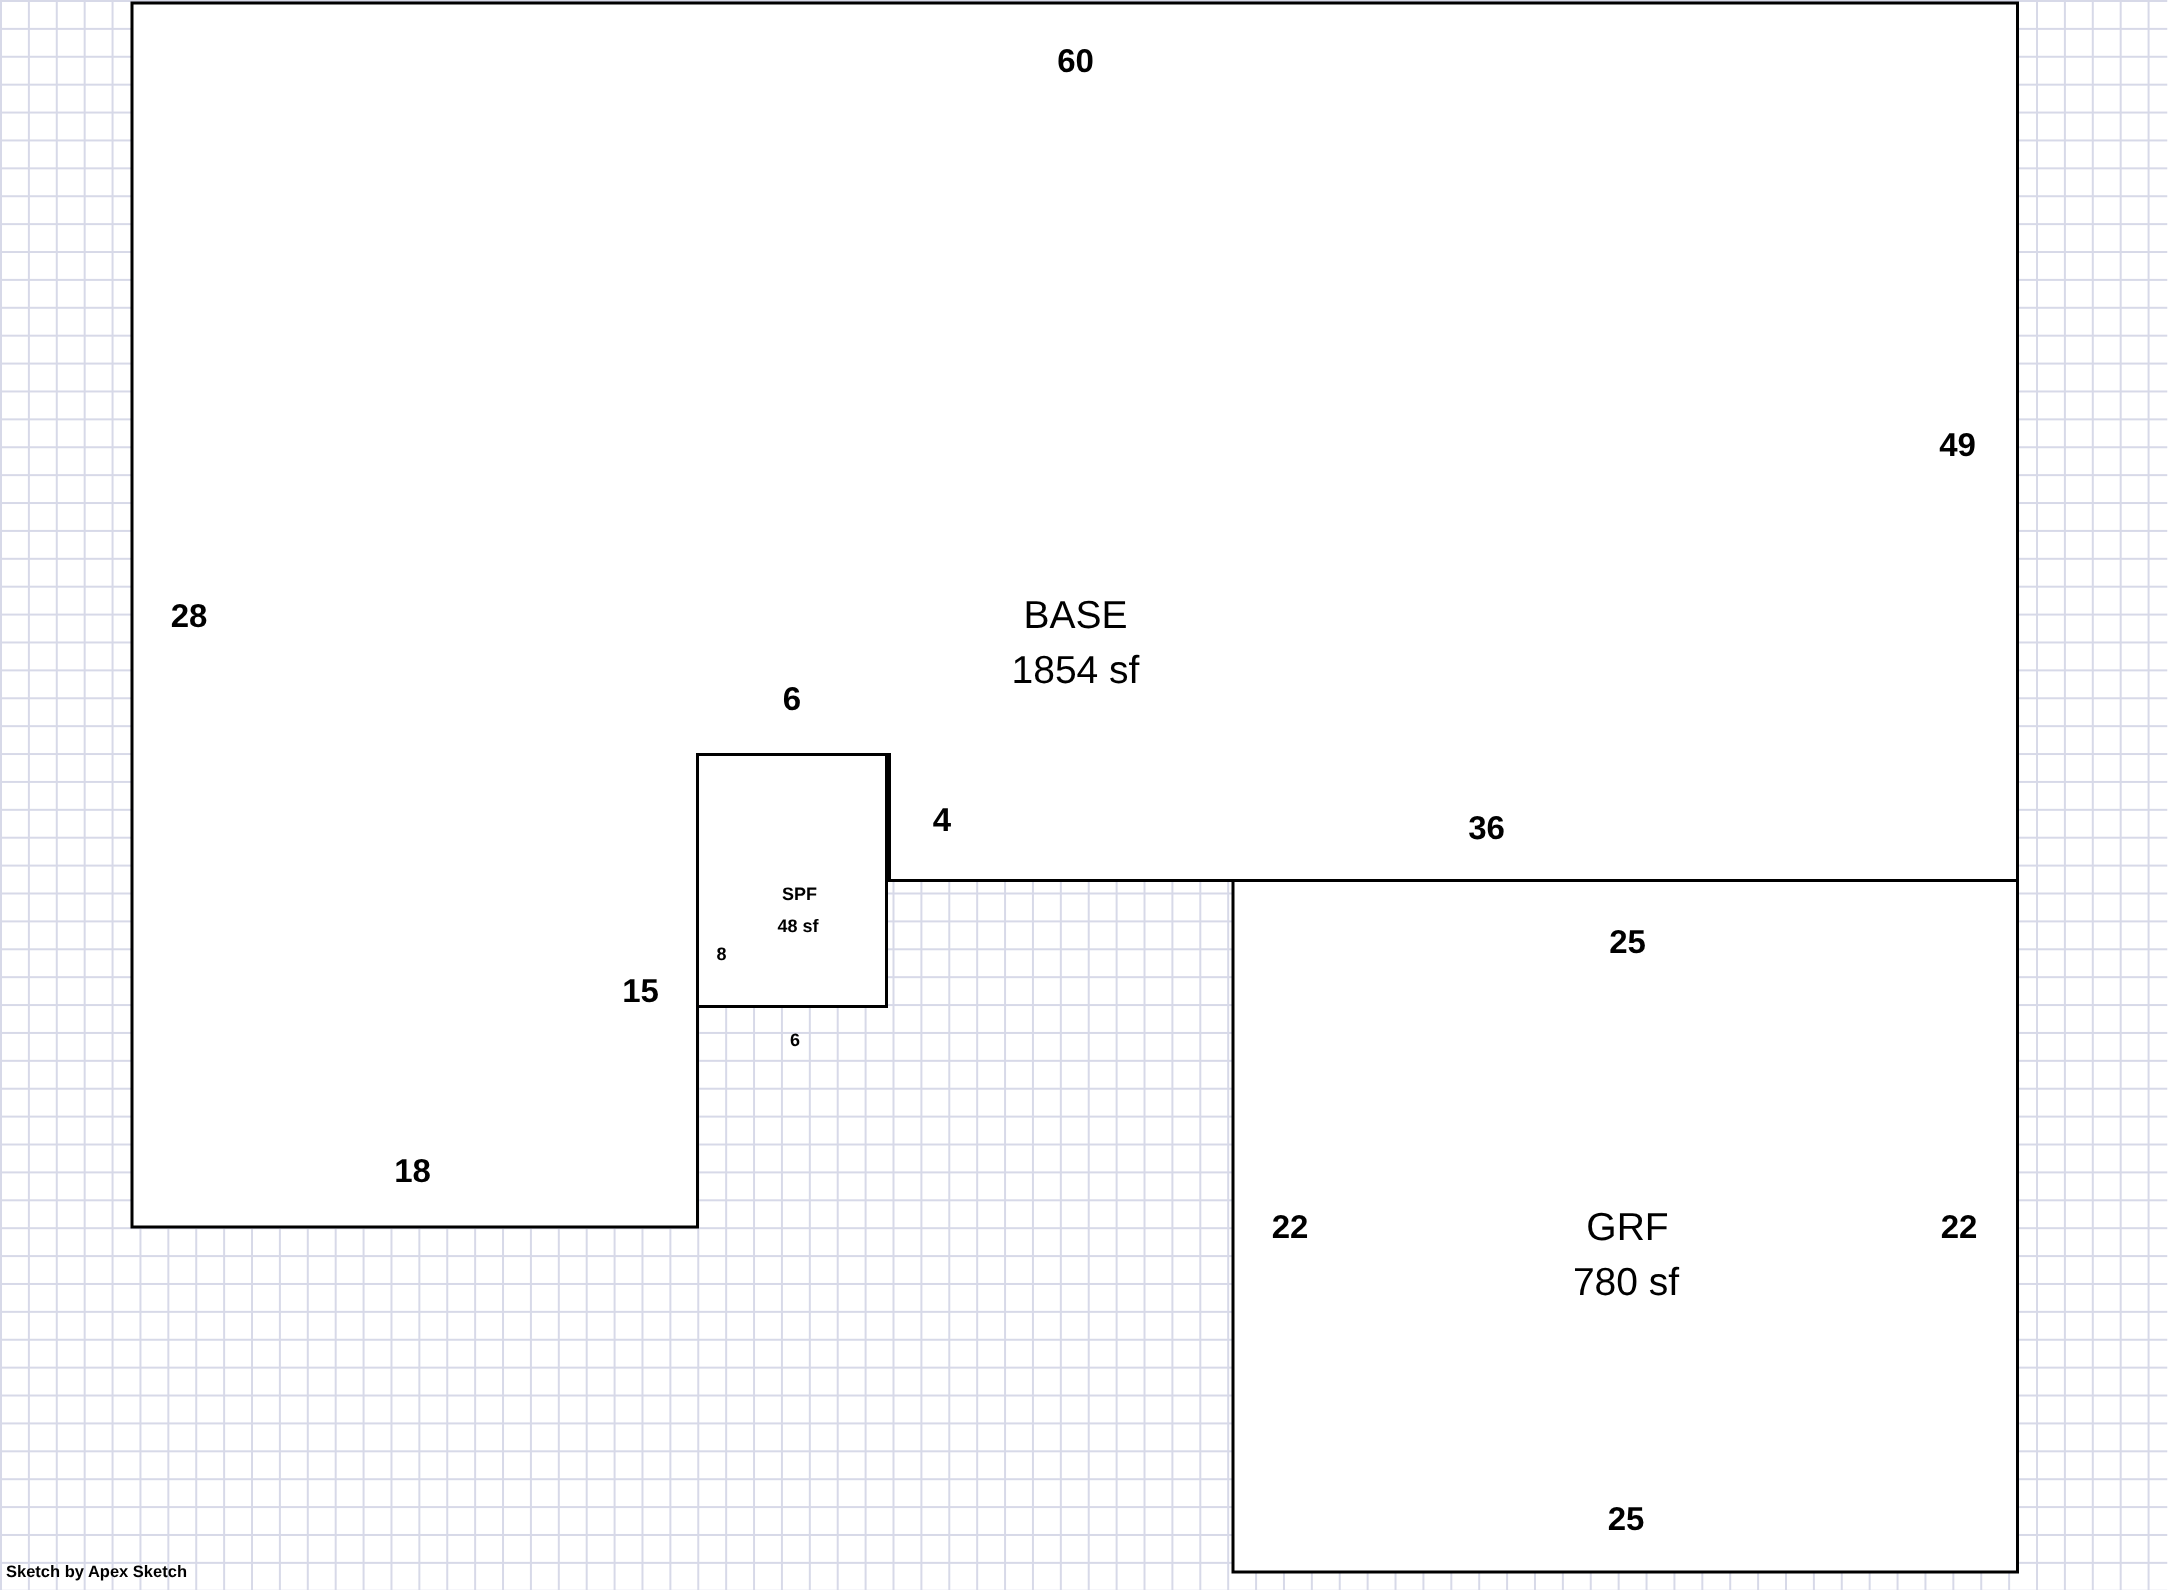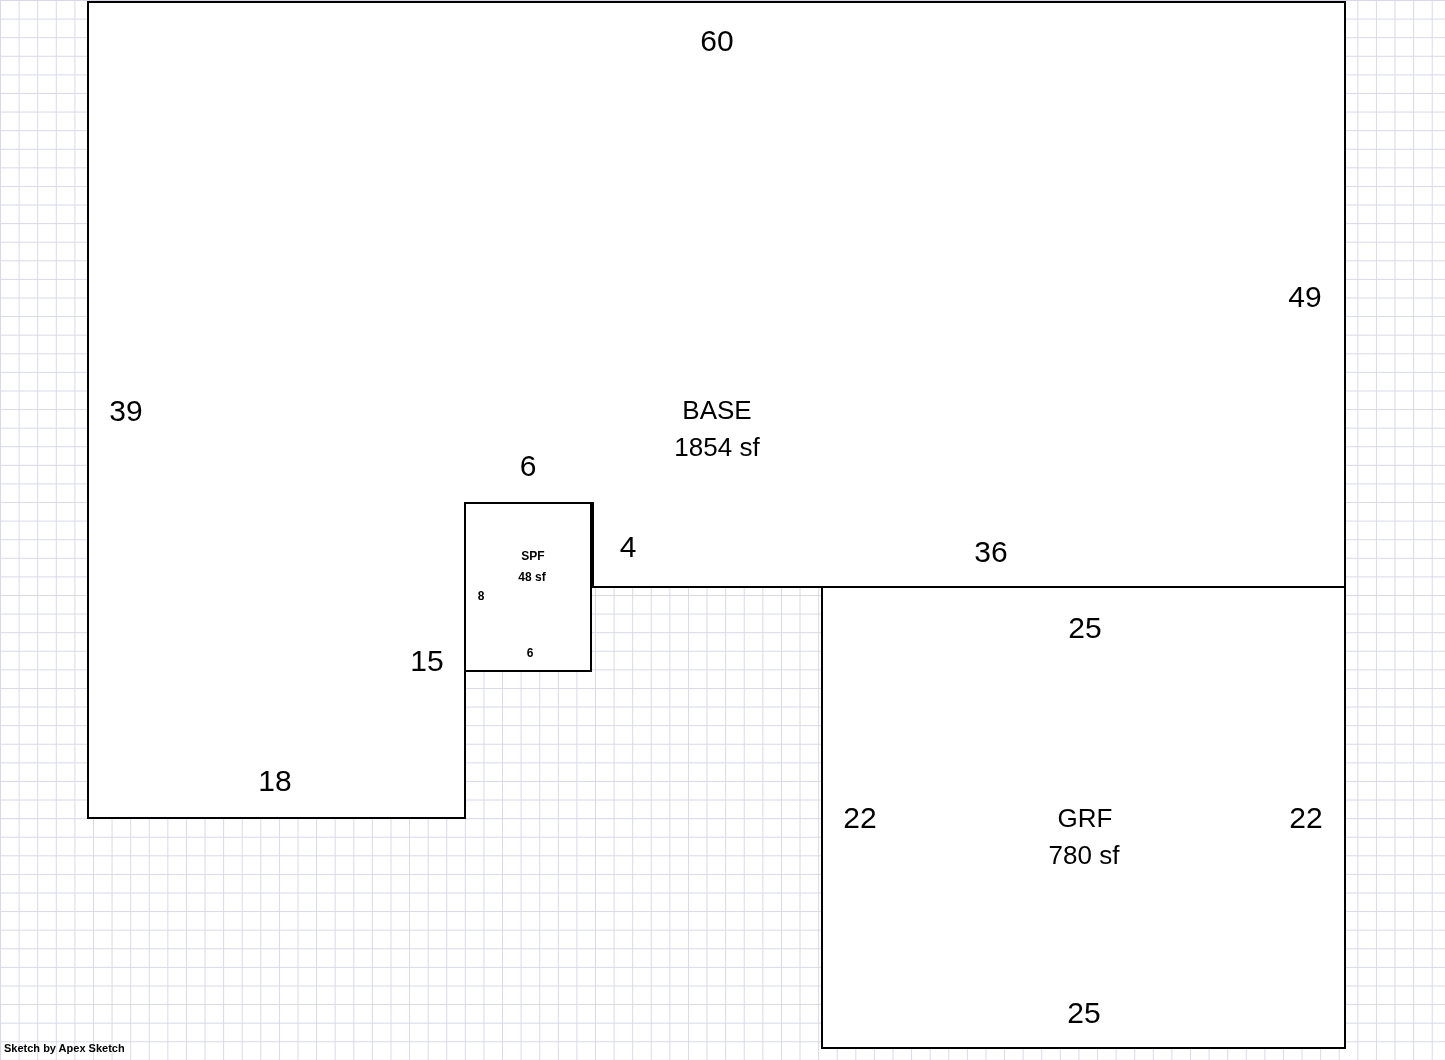--- a/index.html
+++ b/index.html
@@ -32,30 +32,31 @@
     stroke-width: 2px;
   }
   .lbl {
     position: absolute;
     transform: translate(-50%, -50%);
     color: #000000;
     white-space: nowrap;
     user-select: none;
   }
   .dim {
-    font-size: 30px;
-    font-weight: 400;
+    font-size: 22px;
+    font-weight: 700;
   }
   .name {
     font-size: 26px;
     font-weight: 400;
   }
   .small {
     font-size: 12px;
     font-weight: 700;
+    margin-top: 40px;
   }
   .watermark {
     position: absolute;
     left: 4px;
     top: 1042px;
     transform: none;
     font-size: 11px;
     font-weight: 700;
     color: #000000;
   }
@@ -68,21 +69,21 @@
   <svg class="sketch" width="1445" height="1060" viewBox="0 0 1445 1060">
     <polygon class="shape" points="88,2 1345,2 1345,587 593,587 593,503 465,503 465,818 88,818"></polygon>
     <rect class="shape" x="465" y="503" width="126" height="168"></rect>
     <rect class="shape" x="822" y="587" width="523" height="461"></rect>
   </svg>
 
   <div class="lbl dim" style="left:717px; top:41px;">60</div>
 
   <div class="lbl dim" style="left:1305px; top:297px;">49</div>
 
-  <div class="lbl dim" style="left:126px; top:411px;">39</div>
+  <div class="lbl dim" style="left:126px; top:411px;">28</div>
 
   <div class="lbl name" style="left:717px; top:410px;">BASE</div>
 
   <div class="lbl name" style="left:717px; top:447px;">1854 sf</div>
 
   <div class="lbl dim" style="left:528px; top:466px;">6</div>
 
   <div class="lbl dim" style="left:628px; top:547px;">4</div>
 
   <div class="lbl dim" style="left:967px; top:552px;margin-left:24px;">36</div>

